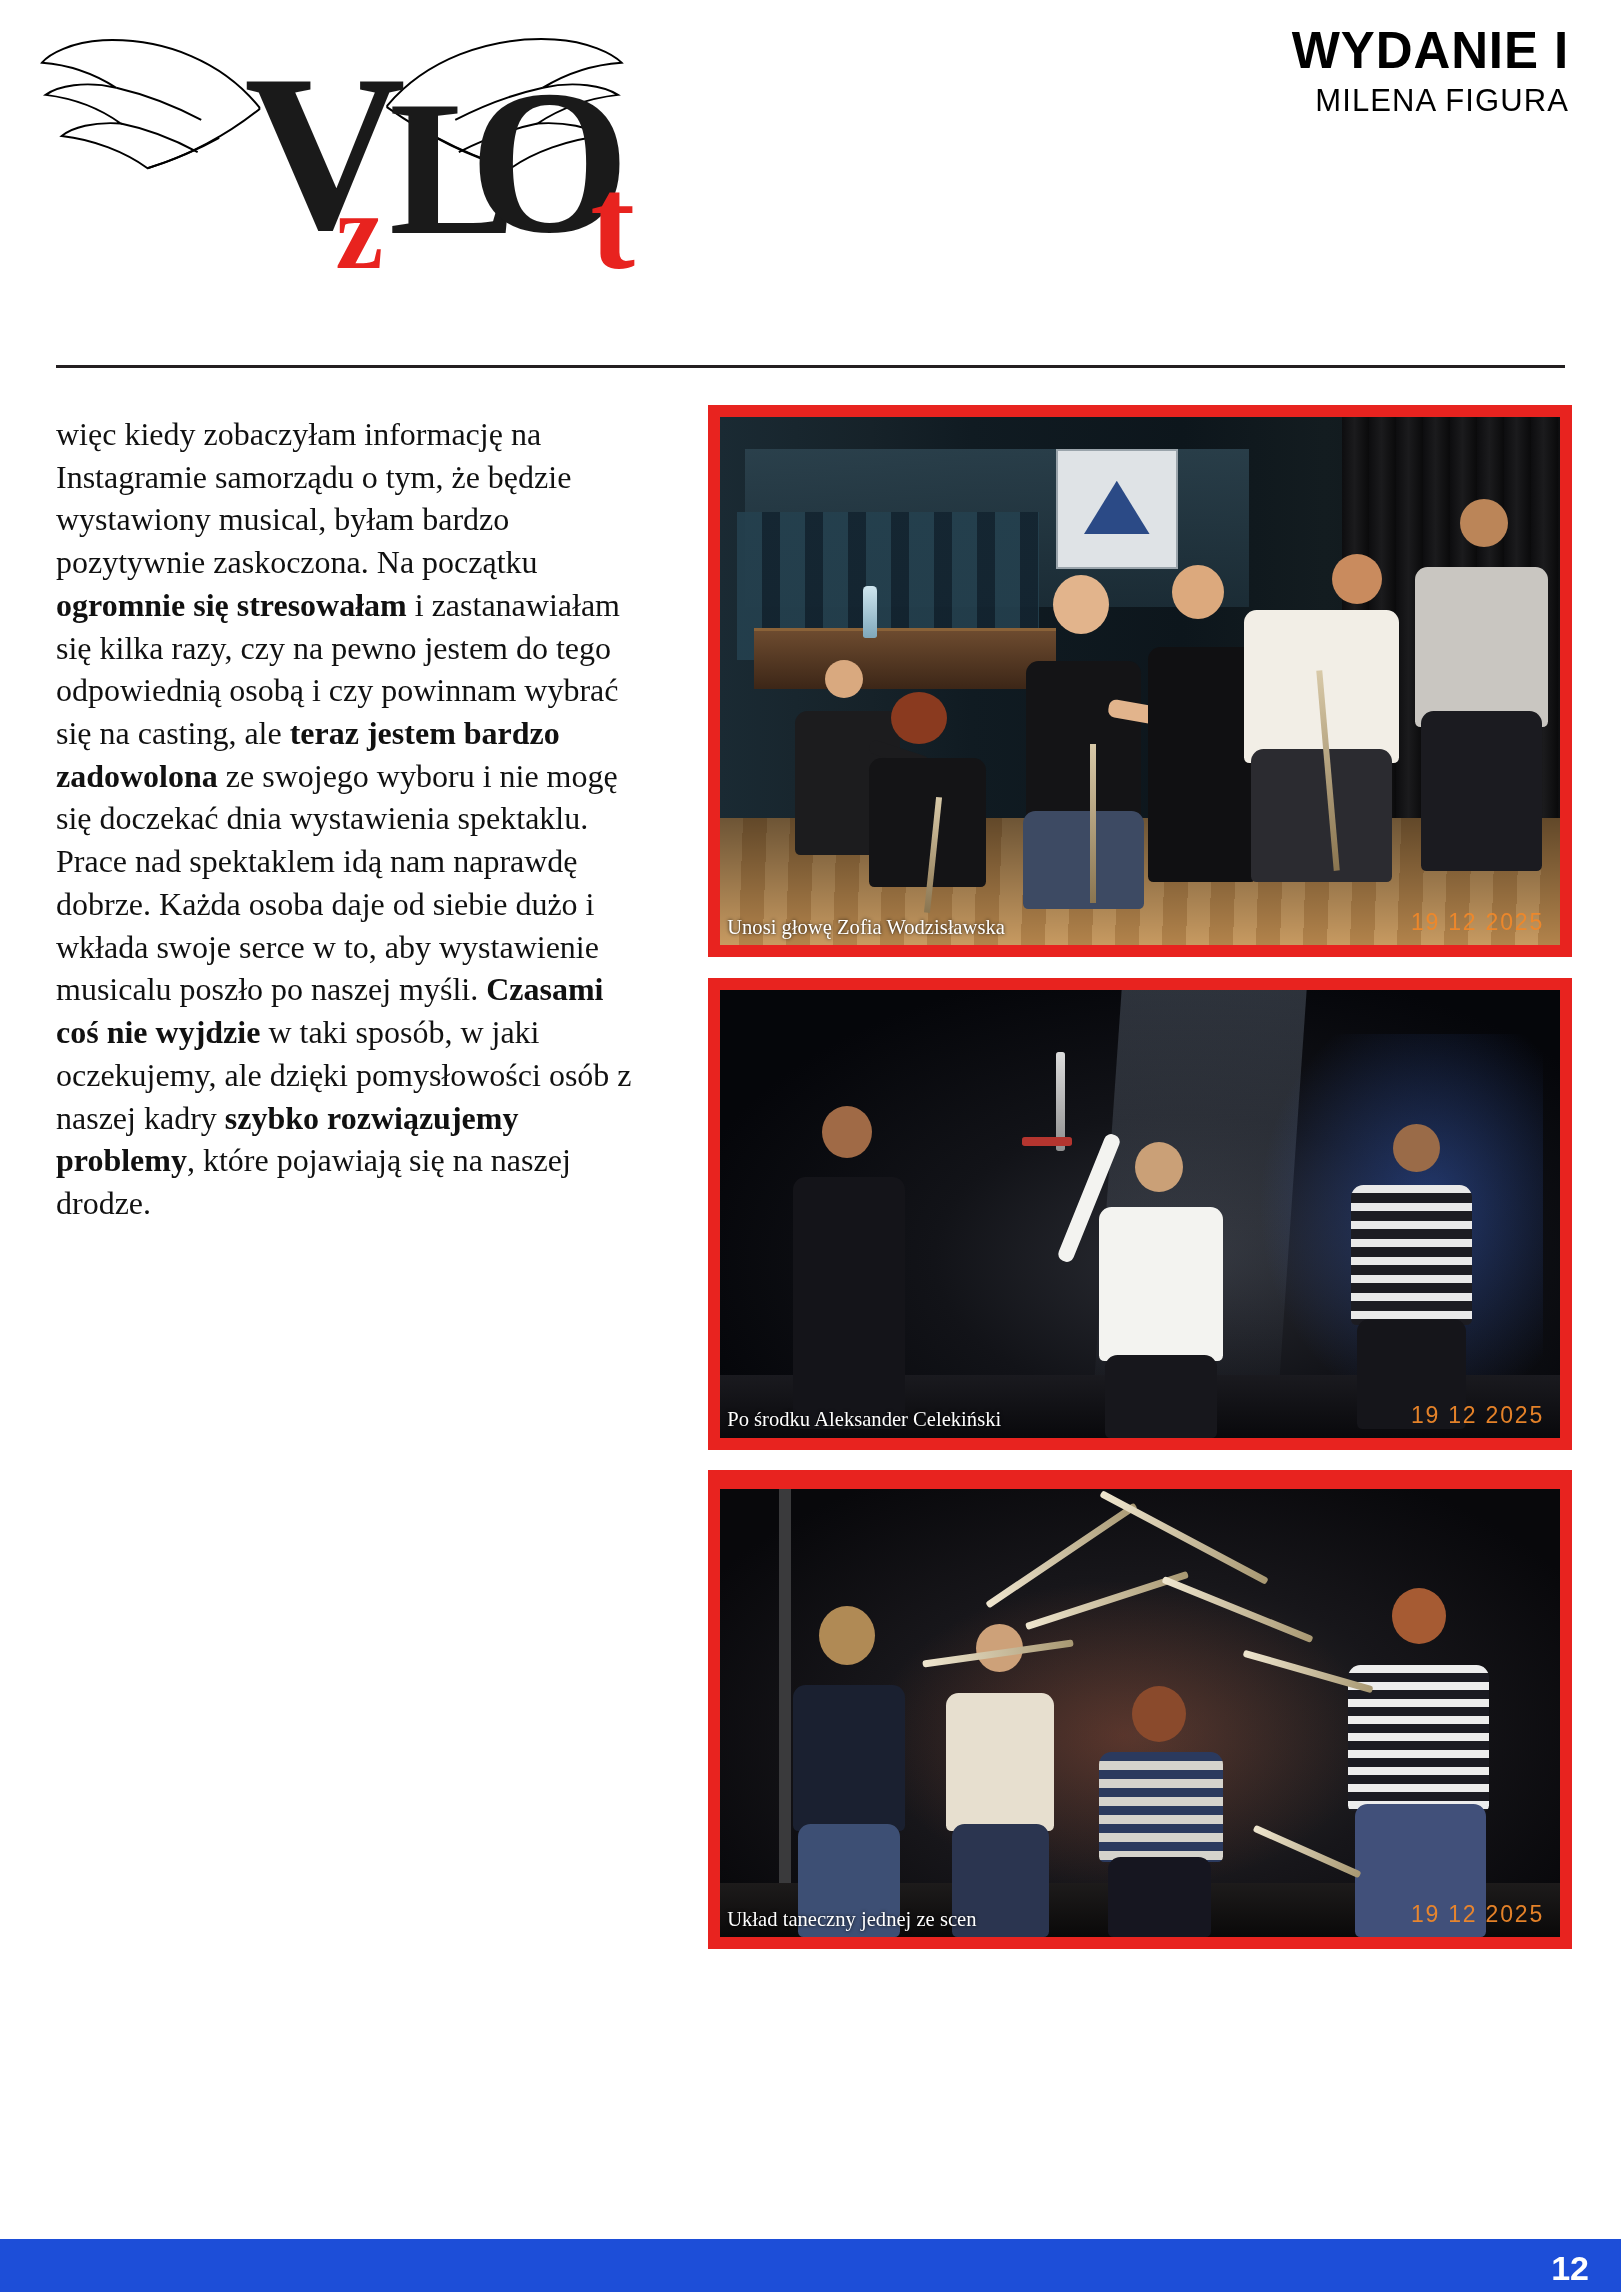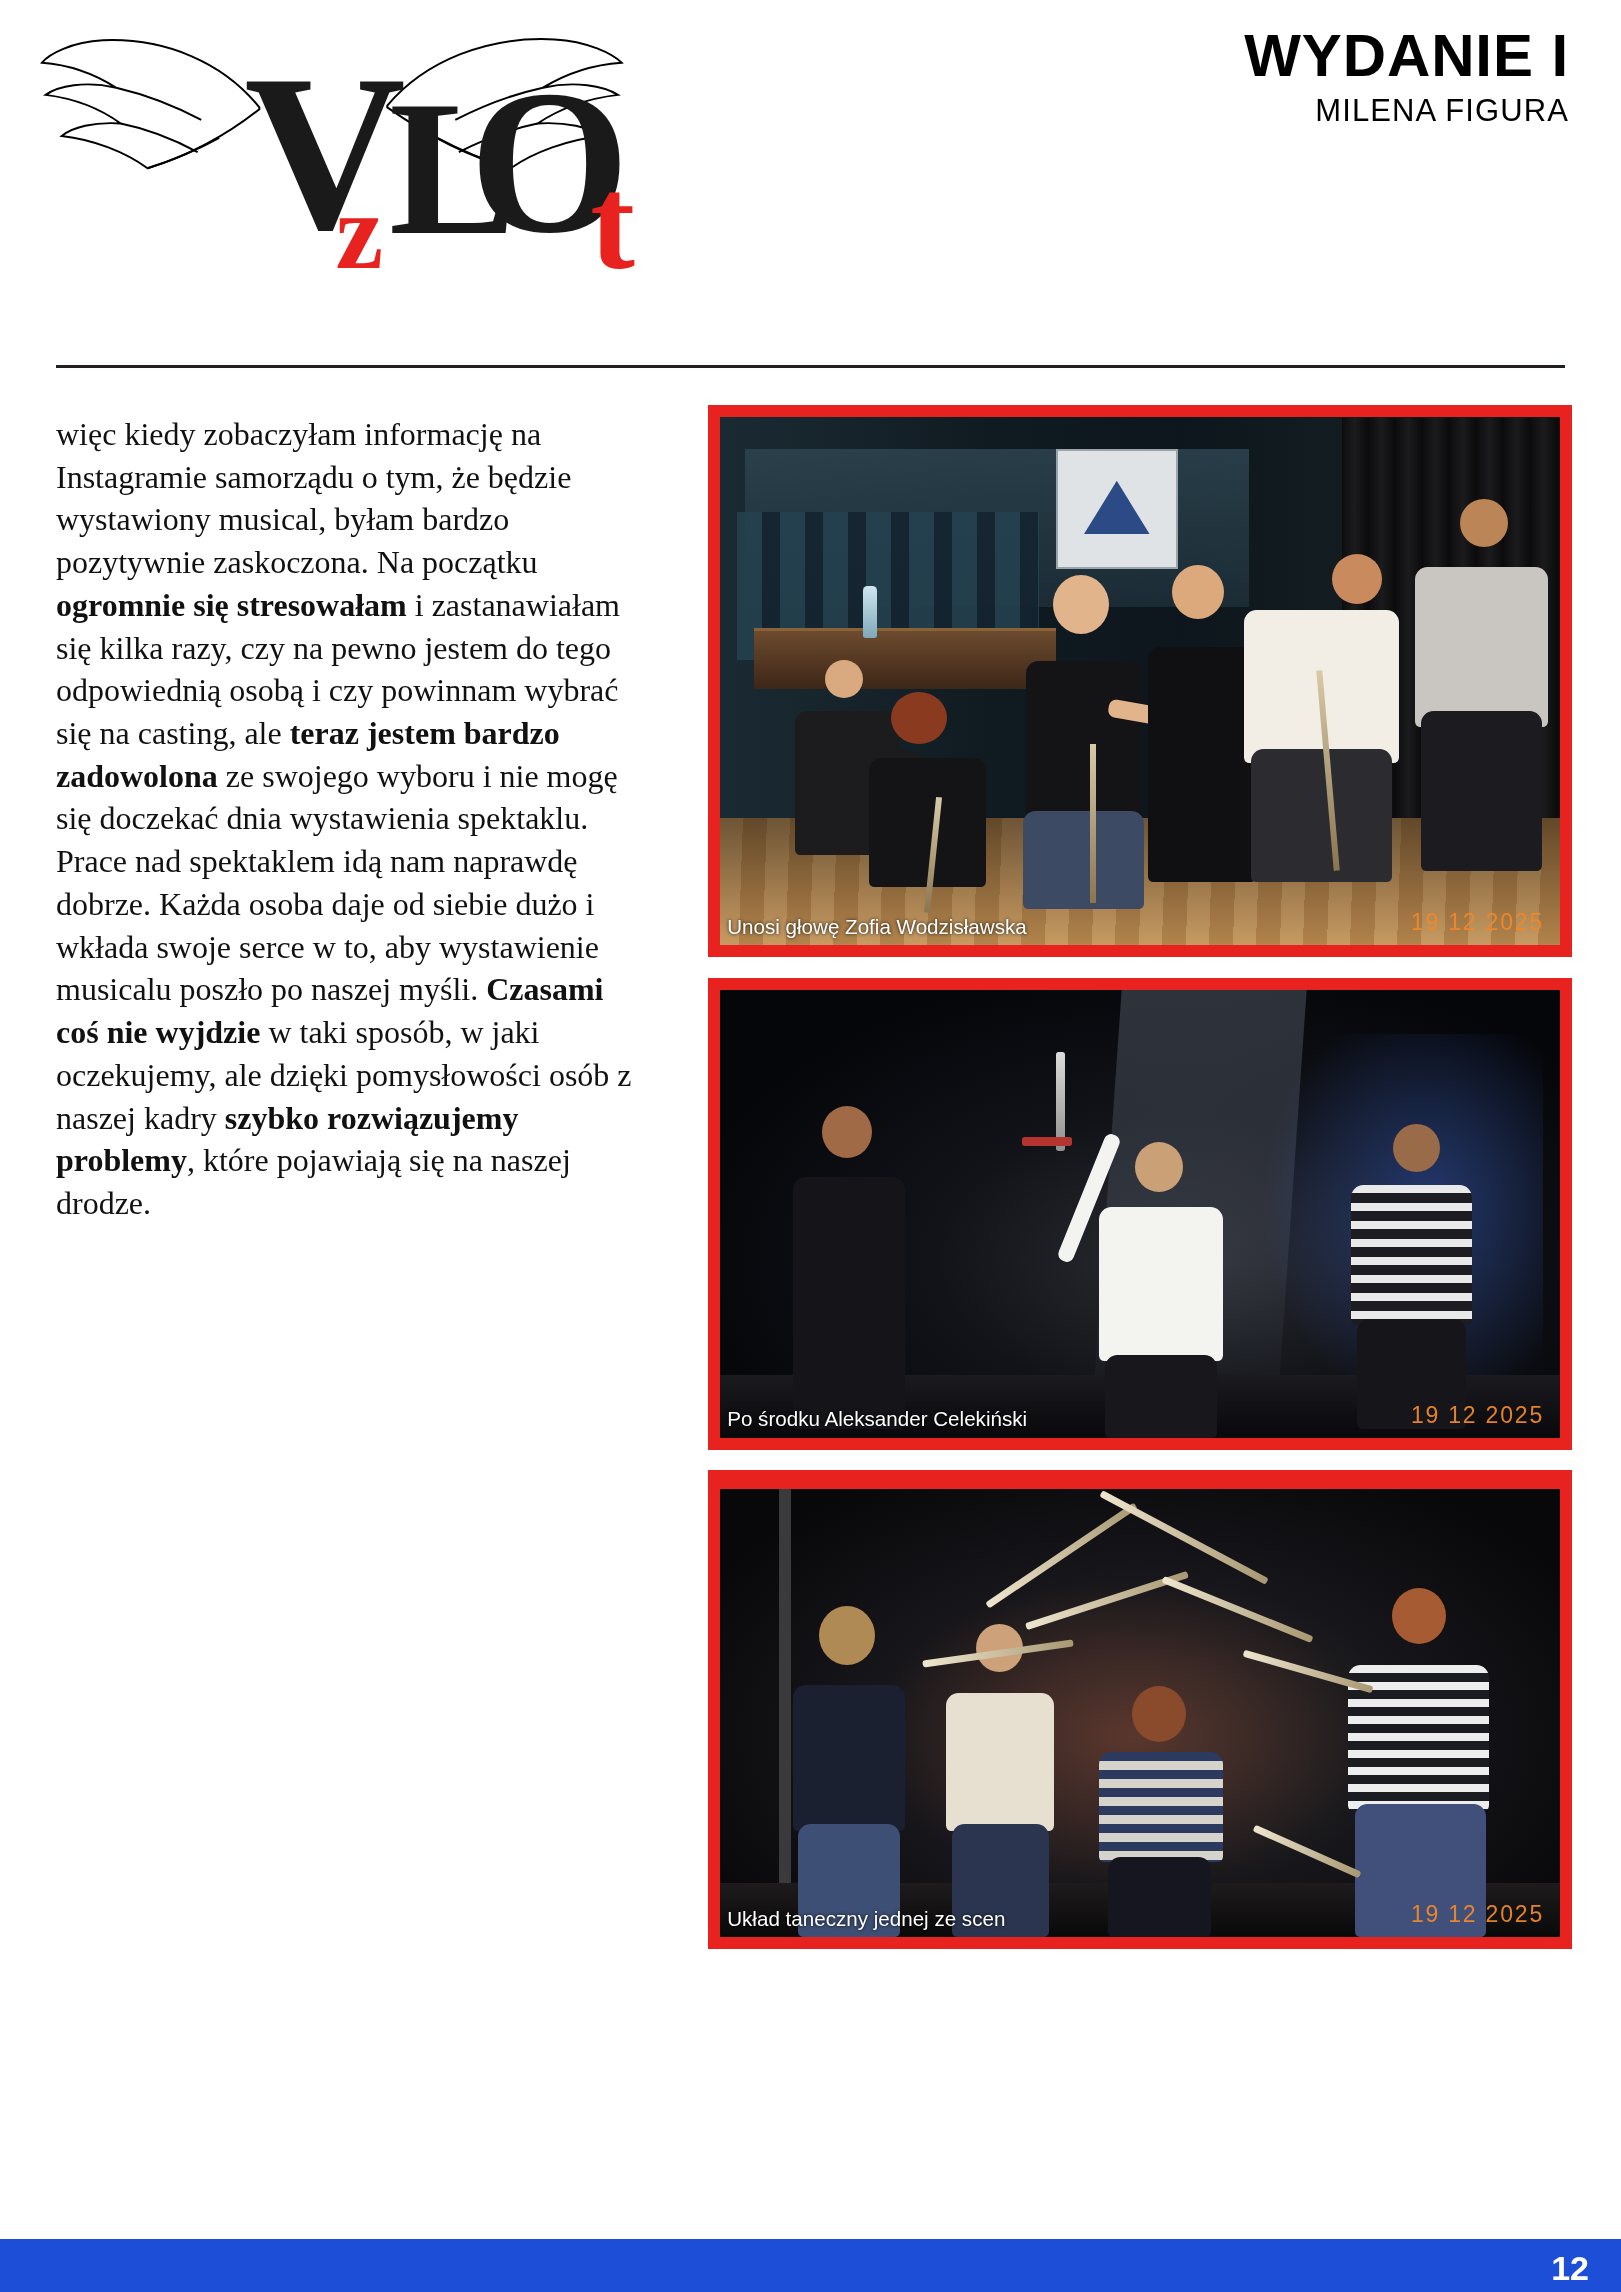--- a/index.html
+++ b/index.html
@@ -34,21 +34,21 @@
 
   .issue-block {
     position: absolute;
     right: 52px;
     top: 25px;
     text-align: right;
     font-family: "Liberation Sans", sans-serif;
     color: #000;
   }
   .issue-line1 {
-    font-size: 60px;
+    font-size: 51px;
     font-weight: bold;
     letter-spacing: 0.9px;
     line-height: 1.02;
   }
   .issue-line2 {
     font-size: 66px;
     font-weight: bold;
     letter-spacing: 0px;
     line-height: 1.05;
     margin-top: -1.8px;
@@ -114,21 +114,21 @@
   .photo-inner {
     position: relative;
     width: 100%;
     overflow: hidden;
   }
   .caption {
     position: absolute;
     left: 7.2px;
     bottom: 6.3px;
     color: #ffffff;
-    font-family: Liberation Sans, sans-serif;
+    font-family: Liberation Serif, serif;
     font-size: 20.6px;
     text-shadow: 0 0 3.6px rgba(0,0,0,0.9);
     z-index: 5;
   }
   .datestamp {
     position: absolute;
     right: 16px;
     bottom: 9px;
     color: #f0882a;
     font-family: "Liberation Sans", sans-serif;

